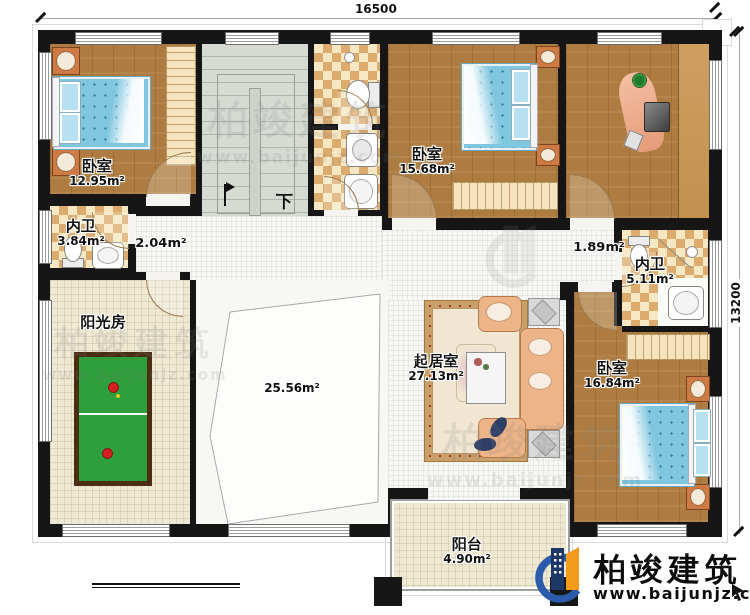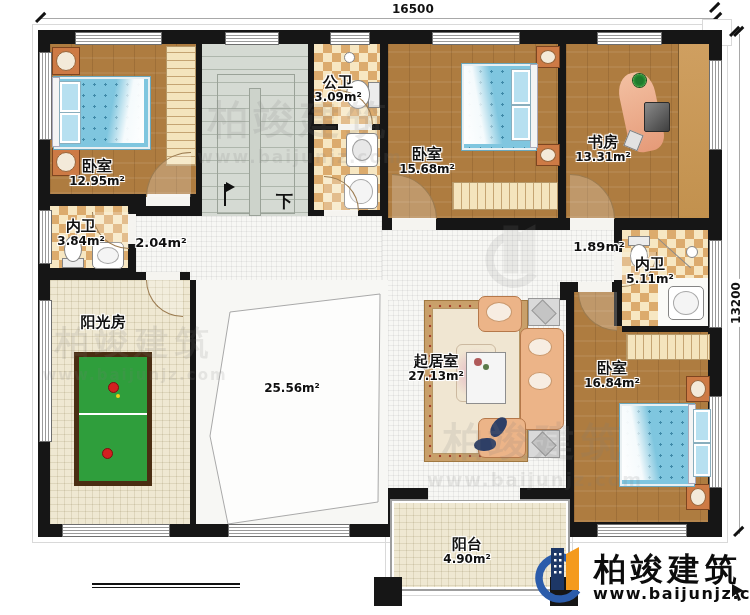--- a/index.html
+++ b/index.html
@@ -97,21 +97,21 @@
 <body>
 
 <div id="plan">
 
   <div class="abs outline" style="left:32px;top:24px;width:694px;height:517px;"></div>
   <div class="abs outline" style="left:385px;top:494px;width:186px;height:100px;"></div>
 
   <div class="abs dimline" style="left:40px;top:18px;width:678px;height:1px;"></div>
   <div class="abs tick" style="left:34px;top:16px;"></div>
   <div class="abs tick" style="left:710px;top:16px;"></div>
-  <div class="abs dimtext" style="left:352px;top:2px;margin-left:37px;">16500</div>
+  <div class="abs dimtext" style="left:352px;top:2px;">16500</div>
 
   <div class="abs dimline" style="left:739px;top:34px;width:1px;height:500px;"></div>
   <div class="abs tick" style="left:732px;top:30px;"></div>
   <div class="abs tick" style="left:732px;top:530px;"></div>
   <div class="abs dimtext dimtext-v" style="left:712px;top:296px;">13200</div>
   <div class="abs outline" style="left:702px;top:19px;width:28px;height:25px;background:#fff;"></div>
   <div class="abs tick" style="left:708px;top:6px;"></div>
   <div class="abs tick" style="left:728px;top:30px;"></div>
 
   <div class="abs wall" style="left:38px;top:30px;width:684px;height:507px;z-index:1;"></div>
@@ -255,31 +255,23 @@
   <div class="abs bedframe" style="left:620px;top:404px;width:70px;height:78px;z-index:3;"></div>
   <div class="abs headboard" style="left:688px;top:404px;width:6px;height:78px;z-index:4;"></div>
   <div class="abs pillow" style="left:694px;top:410px;width:12px;height:28px;z-index:4;"></div>
   <div class="abs pillow" style="left:694px;top:444px;width:12px;height:28px;z-index:4;"></div>
   <div class="abs fold-l" style="left:622px;top:406px;width:42px;height:74px;z-index:4;"></div>
 
   <div class="abs rlabel" style="left:52px;top:158px;width:90px;">
     <div class="rname">卧室</div>
     <div class="rarea">12.95m²</div>
   </div>
-  <div class="abs rlabel" style="left:303px;top:74px;width:70px;">
-    <div class="rname">公卫</div>
-    <div class="rarea">3.09m²</div>
-  </div>
   <div class="abs rlabel" style="left:382px;top:146px;width:90px;">
     <div class="rname">卧室</div>
     <div class="rarea">15.68m²</div>
-  </div>
-  <div class="abs rlabel" style="left:558px;top:134px;width:90px;">
-    <div class="rname">书房</div>
-    <div class="rarea">13.31m²</div>
   </div>
   <div class="abs rlabel" style="left:46px;top:218px;width:70px;">
     <div class="rname">内卫</div>
     <div class="rarea">3.84m²</div>
   </div>
   <div class="abs rlabel" style="left:126px;top:236px;width:70px;">
     <div class="rarea-solo">2.04m²</div>
   </div>
   <div class="abs rlabel" style="left:564px;top:240px;width:70px;">
     <div class="rarea-solo">1.89m²</div>

